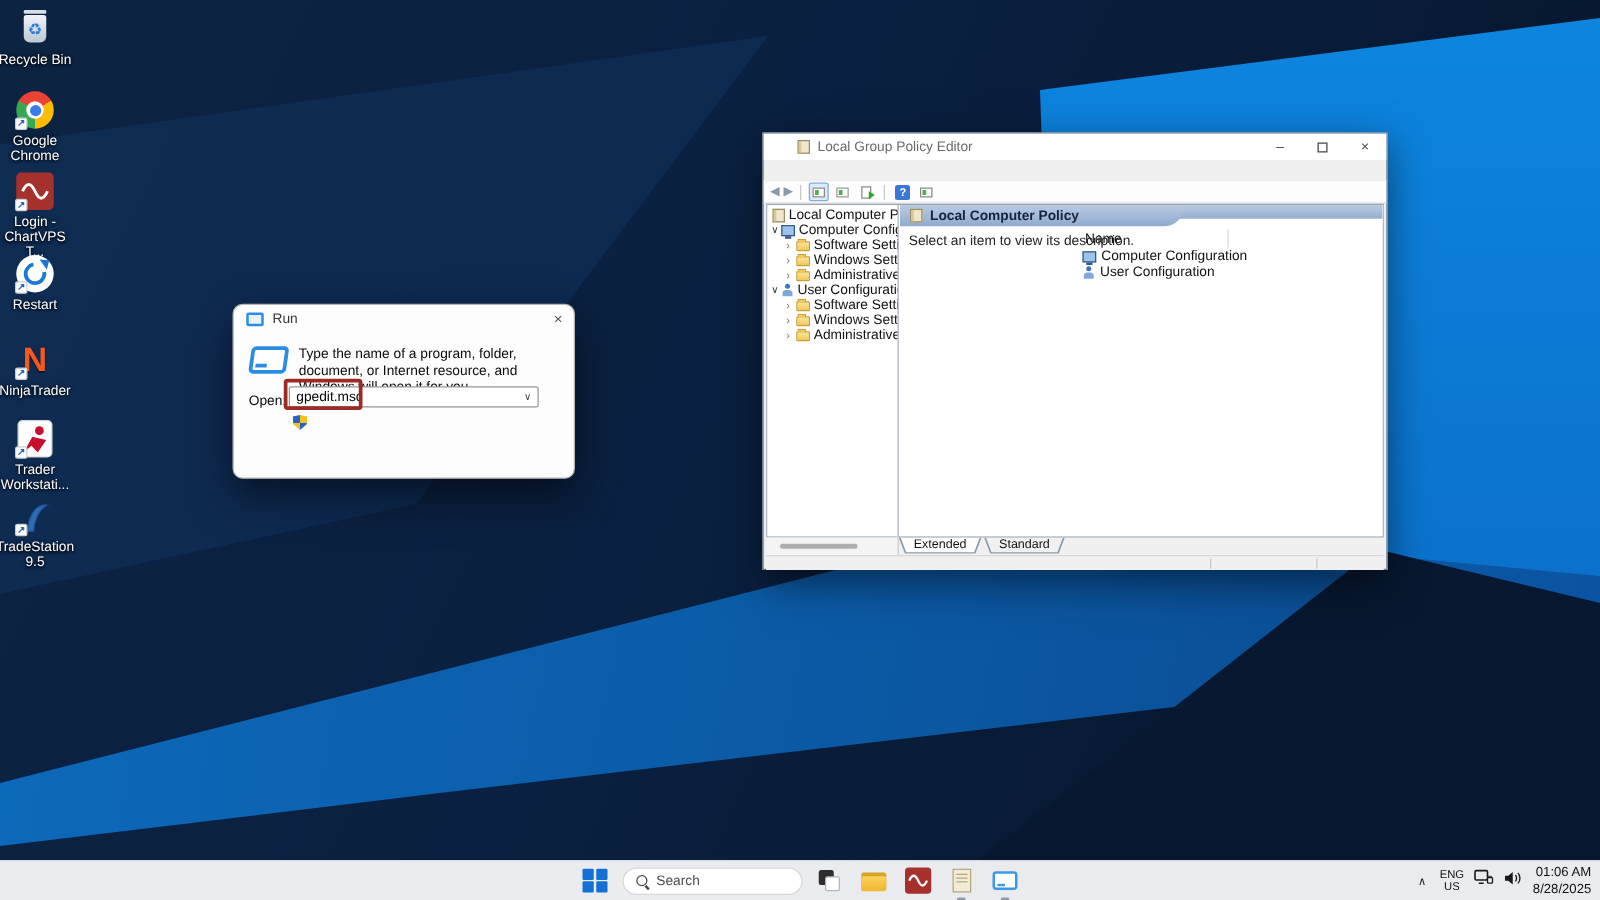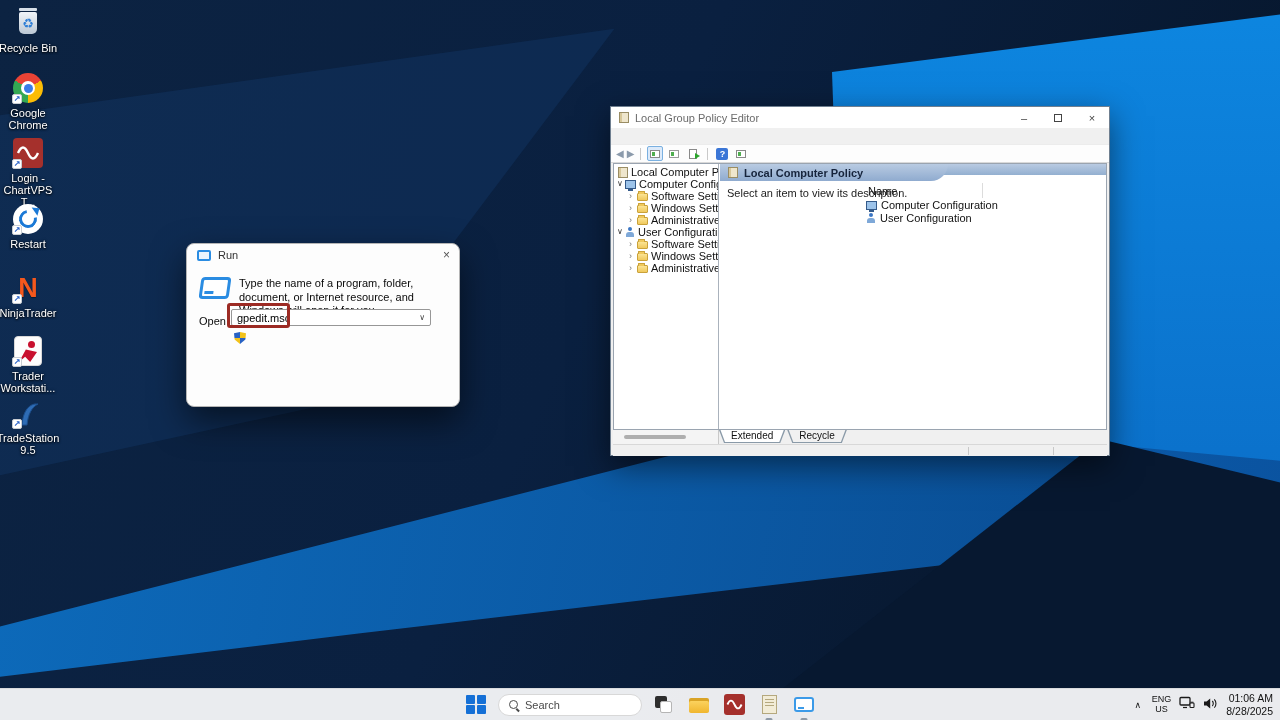--- a/index.html
+++ b/index.html
@@ -63,21 +63,21 @@
   .wm-txt { display:flex; flex-direction:column; }
   .wm-brandrow { display:flex; align-items:flex-start; }
   .wm-brand { font-size:27px; font-weight:800; letter-spacing:1px; color:#18bfe8; line-height:27px; }
   .wm-tm { font-size:7px; font-weight:bold; color:#18bfe8; margin-left:2px; }
   .wm-tag { align-self:flex-end; margin-top:1px; font-size:9px; font-weight:bold; letter-spacing:3px; color:#18bfe8; }
 
   
   .win { position:absolute; left:610px; top:106px; width:500px; height:350px; background:#f0f0f0;
          border:1px solid #6f7f90; box-shadow:0 10px 30px rgba(0,0,0,.5); z-index:10; font-size:11px; }
   .win-titlebar { position:absolute; left:0; top:0; right:0; height:21px; background:#fff;
-                  display:flex; align-items:center; }
+                  display:flex; align-items:center;padding-left:19px; }
   .win-title { color:#6b6b6b; margin-left:6px; }
   .winbtns { margin-left:auto; display:flex; height:100%; }
   .winbtn { width:34px; height:100%; display:flex; align-items:center; justify-content:center;
             color:#444; font-size:11px; }
   .maxbox { width:8px; height:8px; border:1px solid #444; }
   .menubar { position:absolute; left:0; top:21px; right:0; height:16px; background:#fff;
              display:flex; align-items:center; padding-left:6px; }
   .menu-item { padding:0 7px; color:#111; }
   .toolbar { position:absolute; left:0; top:37px; right:0; height:19px; background:#fdfdfd;
              border-top:1px solid #ececec; border-bottom:1px solid #d9d9d9;
@@ -132,21 +132,21 @@
   .tab.active::after { background:#fff; }
   .tab span { position:relative; z-index:1; color:#111; }
   .hscroll { position:absolute; left:2px; top:323px; width:106px; height:14px; background:#f4f4f4;
              border-right:1px solid #c9c9c9; }
   .hthumb { position:absolute; left:11px; top:5px; width:62px; height:4px; background:#aeaeae; border-radius:2px; }
   .statusbar { position:absolute; left:2px; top:337px; width:494px; height:12px; background:#f0f0f0;
                border-top:1px solid #d8d8d8; }
   .st-sep { position:absolute; top:2px; width:1px; height:8px; background:#c8c8c8; }
 
   
-  .rundlg { position:absolute; left:186px; top:243px; width:274px; height:164px; background:#fdfdfd;
+  .rundlg { position:absolute; left:186px; top:243px; width:274px; height:140px; background:#fdfdfd;
             border:1px solid #b5b5b5; border-radius:8px; box-shadow:0 14px 34px rgba(0,0,0,.55);
             z-index:20; font-size:11px; overflow:hidden; }
   .run-titlebar { position:absolute; left:0; top:0; right:0; height:22px; display:flex; align-items:center; }
   .run-title { color:#333; margin-left:7px; }
   .run-close { position:absolute; right:9px; top:4px; color:#555; font-size:12px; }
   .runicon-sm { width:14px; height:11px; border:2px solid #2a8ce2; border-radius:2px; margin-left:10px;
                 position:relative; background:#eaf4fd; }
   .runicon-big { position:absolute; left:13px; top:33px; width:30px; height:22px; border:3px solid #2a8ce2;
                  border-radius:4px; transform:skewX(-8deg); background:#fff; }
   .runicon-big::after { content:""; position:absolute; left:2px; bottom:2px; width:9px; height:3px; background:#2a8ce2; }
@@ -390,21 +390,21 @@
     </div>
 
     <div class="hscroll">
       <span class="hthumb"></span>
     </div>
     <div class="tabsrow">
       <span class="tab active">
           <span>Extended</span>
         </span>
       <span class="tab">
-          <span>Recycle</span>
+          <span>Standard</span>
         </span>
     </div>
     <div class="statusbar">
       <span class="st-sep" style="left:355px"></span>
       <span class="st-sep" style="left:440px"></span>
     </div>
   </div>
 
   <div class="rundlg">
     <div class="run-titlebar">

